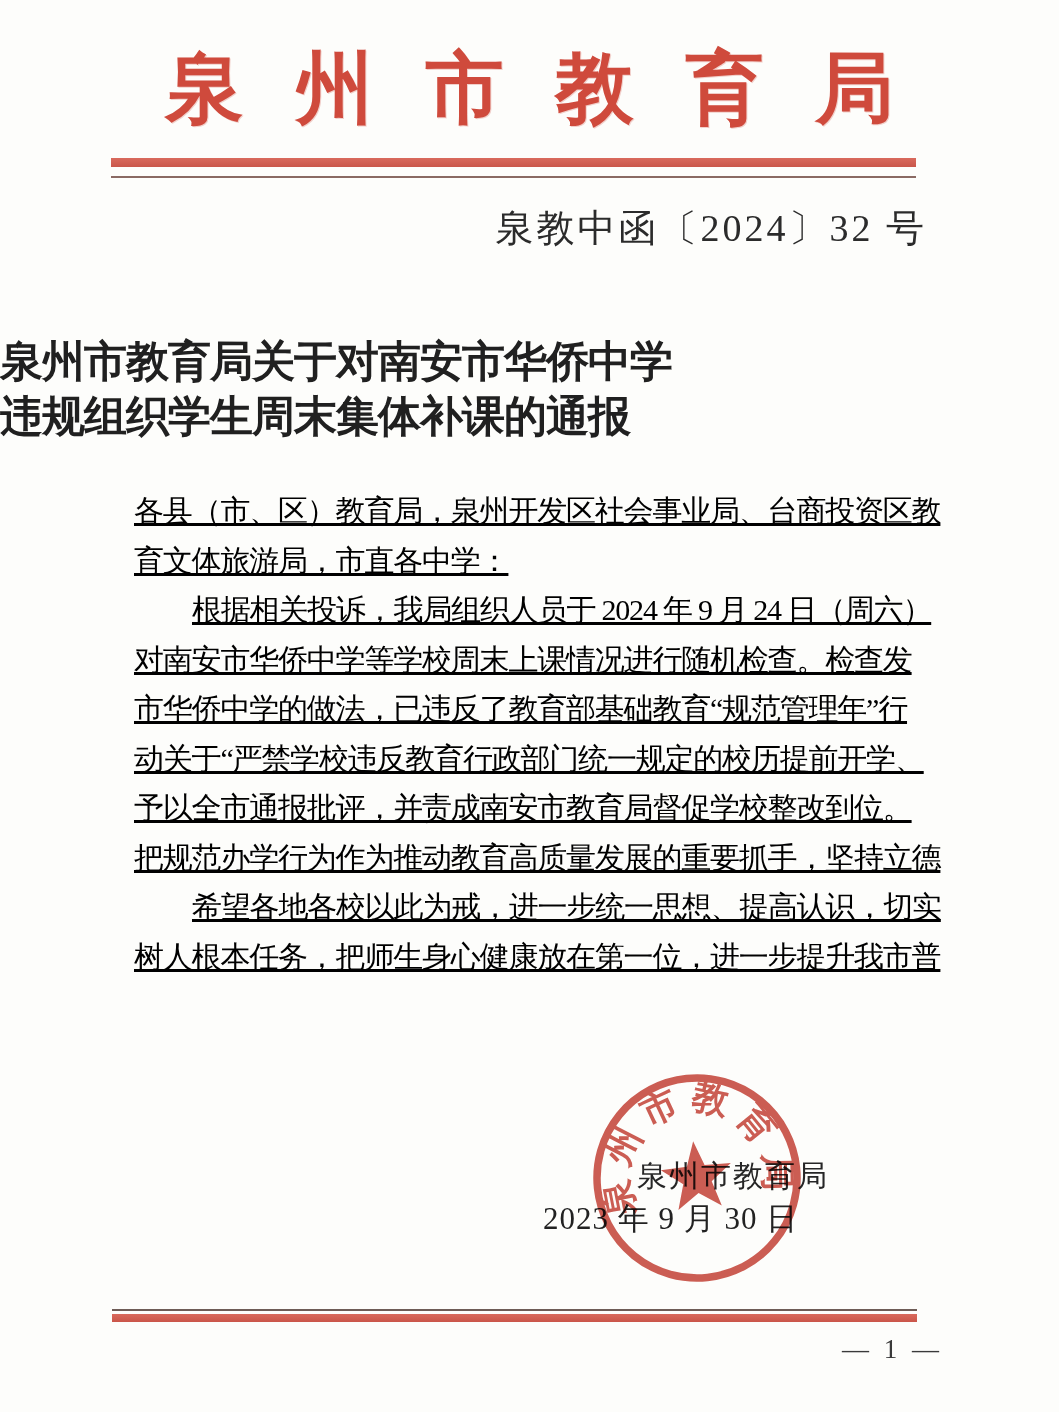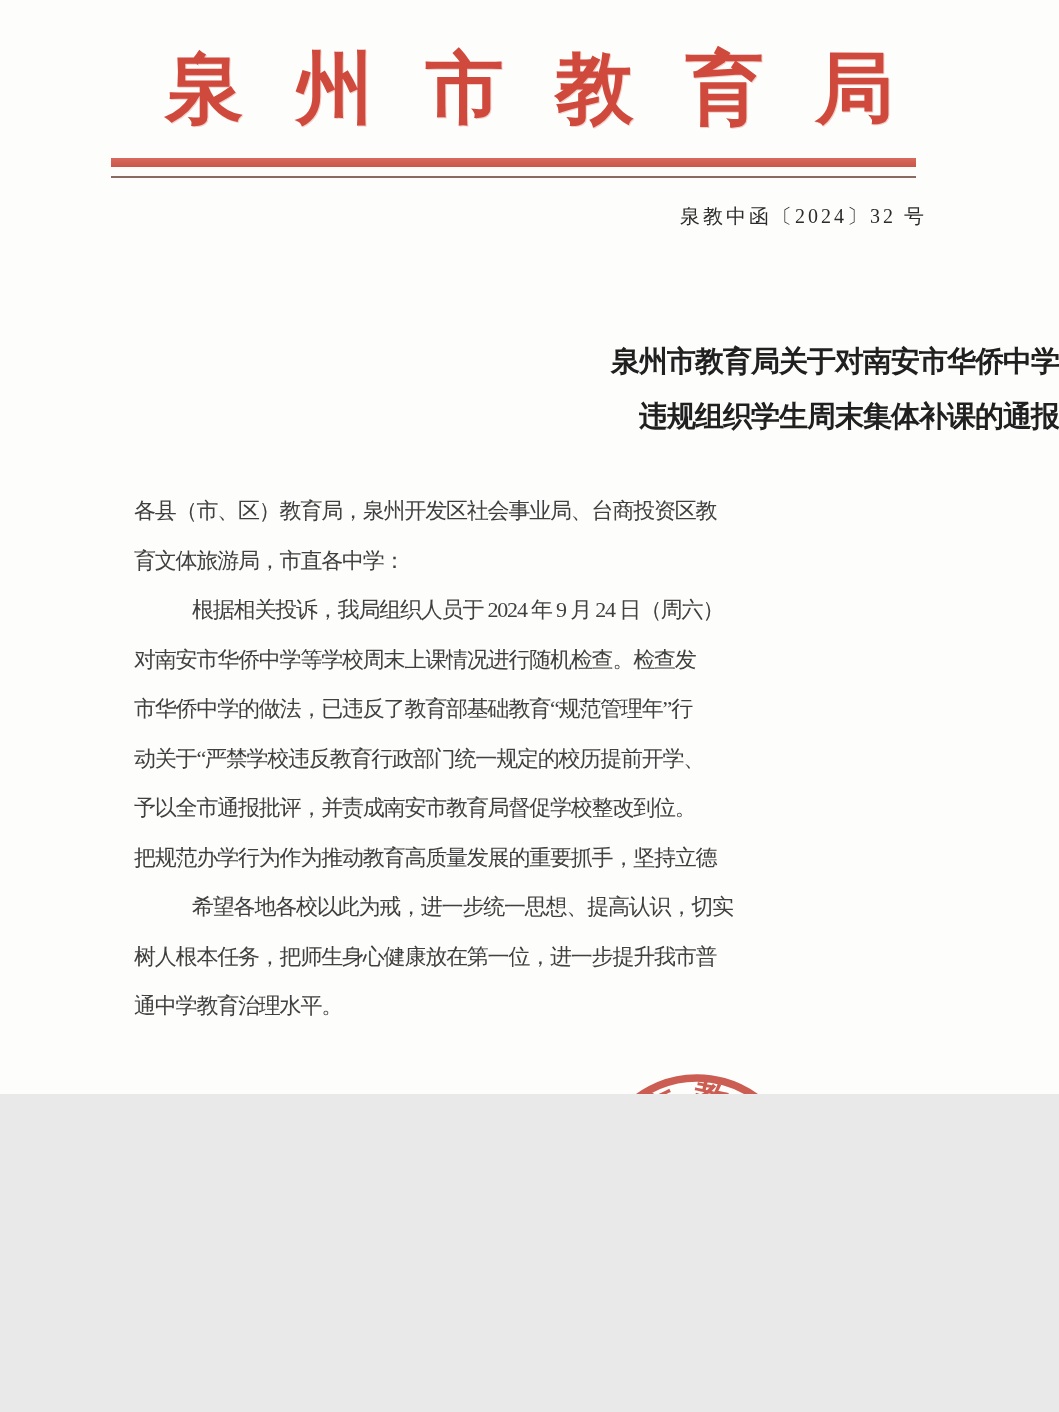--- a/index.html
+++ b/index.html
@@ -1,18 +1,18 @@
 <!DOCTYPE html>
 <html><head>
 <meta charset="utf-8">
 <style>
   html,body{margin:0;padding:0;background:#e9e9e9;}
   .page{
     position:relative;
-    width:1059px;height:1094px;
+    width:1059px;height:1412px;
     margin:0 auto;
     background:#fdfdfb;
     overflow:hidden;
     font-family:"Liberation Serif","DejaVu Serif",serif;
   }
   
   .agency-name{
     position:absolute;
     top:44px;left:0;right:0;
     text-align:center;
@@ -31,45 +31,45 @@
     background:linear-gradient(#d96a5d,#c9564a);
   }
   .header-rule-dark{
     position:absolute;
     top:176px;left:111px;width:805px;height:2px;
     background:#8a6a63;
   }
   .doc-number{
     position:absolute;
     top:203px;right:132px;
-    font-size:20px;
+    font-size:38px;
     color:#2b2b2b;
     letter-spacing:3px;
     white-space:nowrap;
   }
   
   .doc-title{
     position:absolute;
     top:334px;left:0;right:0;
-    text-align:right;
-    font-size:29px;
+    text-align:left;
+    font-size:43px;
     font-weight:bold;
     color:#202020;
     line-height:55px;
     letter-spacing:-1px;
-    padding-left:16px;
   }
   
   .body-block{
     position:absolute;
     top:486px;left:134px;width:796px;
-    font-size:22px;
-    color:#404040;
+    font-size:30px;
+    color:#000000;
     line-height:49.5px;
     letter-spacing:-1.2px;
+    text-decoration:underline;
   }
   .body-line{white-space:nowrap;}
   .body-line.indent{padding-left:58px;}
   
   .signer{
     position:absolute;
     top:1156px;left:637px;
     font-size:30px;
     color:#262626;
     letter-spacing:2px;
@@ -132,21 +132,20 @@
     <div class="body-line">各县（市、区）教育局，泉州开发区社会事业局、台商投资区教</div>
     <div class="body-line">育文体旅游局，市直各中学：</div>
     <div class="body-line indent">根据相关投诉，我局组织人员于 2024 年 9 月 24 日（周六）</div>
     <div class="body-line">对南安市华侨中学等学校周末上课情况进行随机检查。检查发</div>
     <div class="body-line">市华侨中学的做法，已违反了教育部基础教育“规范管理年”行</div>
     <div class="body-line">动关于“严禁学校违反教育行政部门统一规定的校历提前开学、</div>
     <div class="body-line">予以全市通报批评，并责成南安市教育局督促学校整改到位。</div>
     <div class="body-line">把规范办学行为作为推动教育高质量发展的重要抓手，坚持立德</div>
     <div class="body-line indent">希望各地各校以此为戒，进一步统一思想、提高认识，切实</div>
     <div class="body-line">树人根本任务，把师生身心健康放在第一位，进一步提升我市普</div>
-    <div class="body-line">通中学教育治理水平。</div>
   </div>
 
   <div class="signer">泉州市教育局</div>
   <div class="sign-date">2023 年 9 月 30 日</div>
 
   <svg class="seal" viewBox="-115 -115 230 230" xmlns="http://www.w3.org/2000/svg">
     <circle cx="0" cy="0" r="100" fill="none" stroke="#c6473c" stroke-width="7.5"></circle>
     <path fill="#c6473c" d="M 0,-37 L 8.9,-12.2 L 35.2,-11.4 L 14.3,4.7 L 21.8,29.9
              L 0,15.1 L -21.8,29.9 L -14.3,4.7 L -35.2,-11.4 L -8.9,-12.2 Z"></path>
     <defs>

